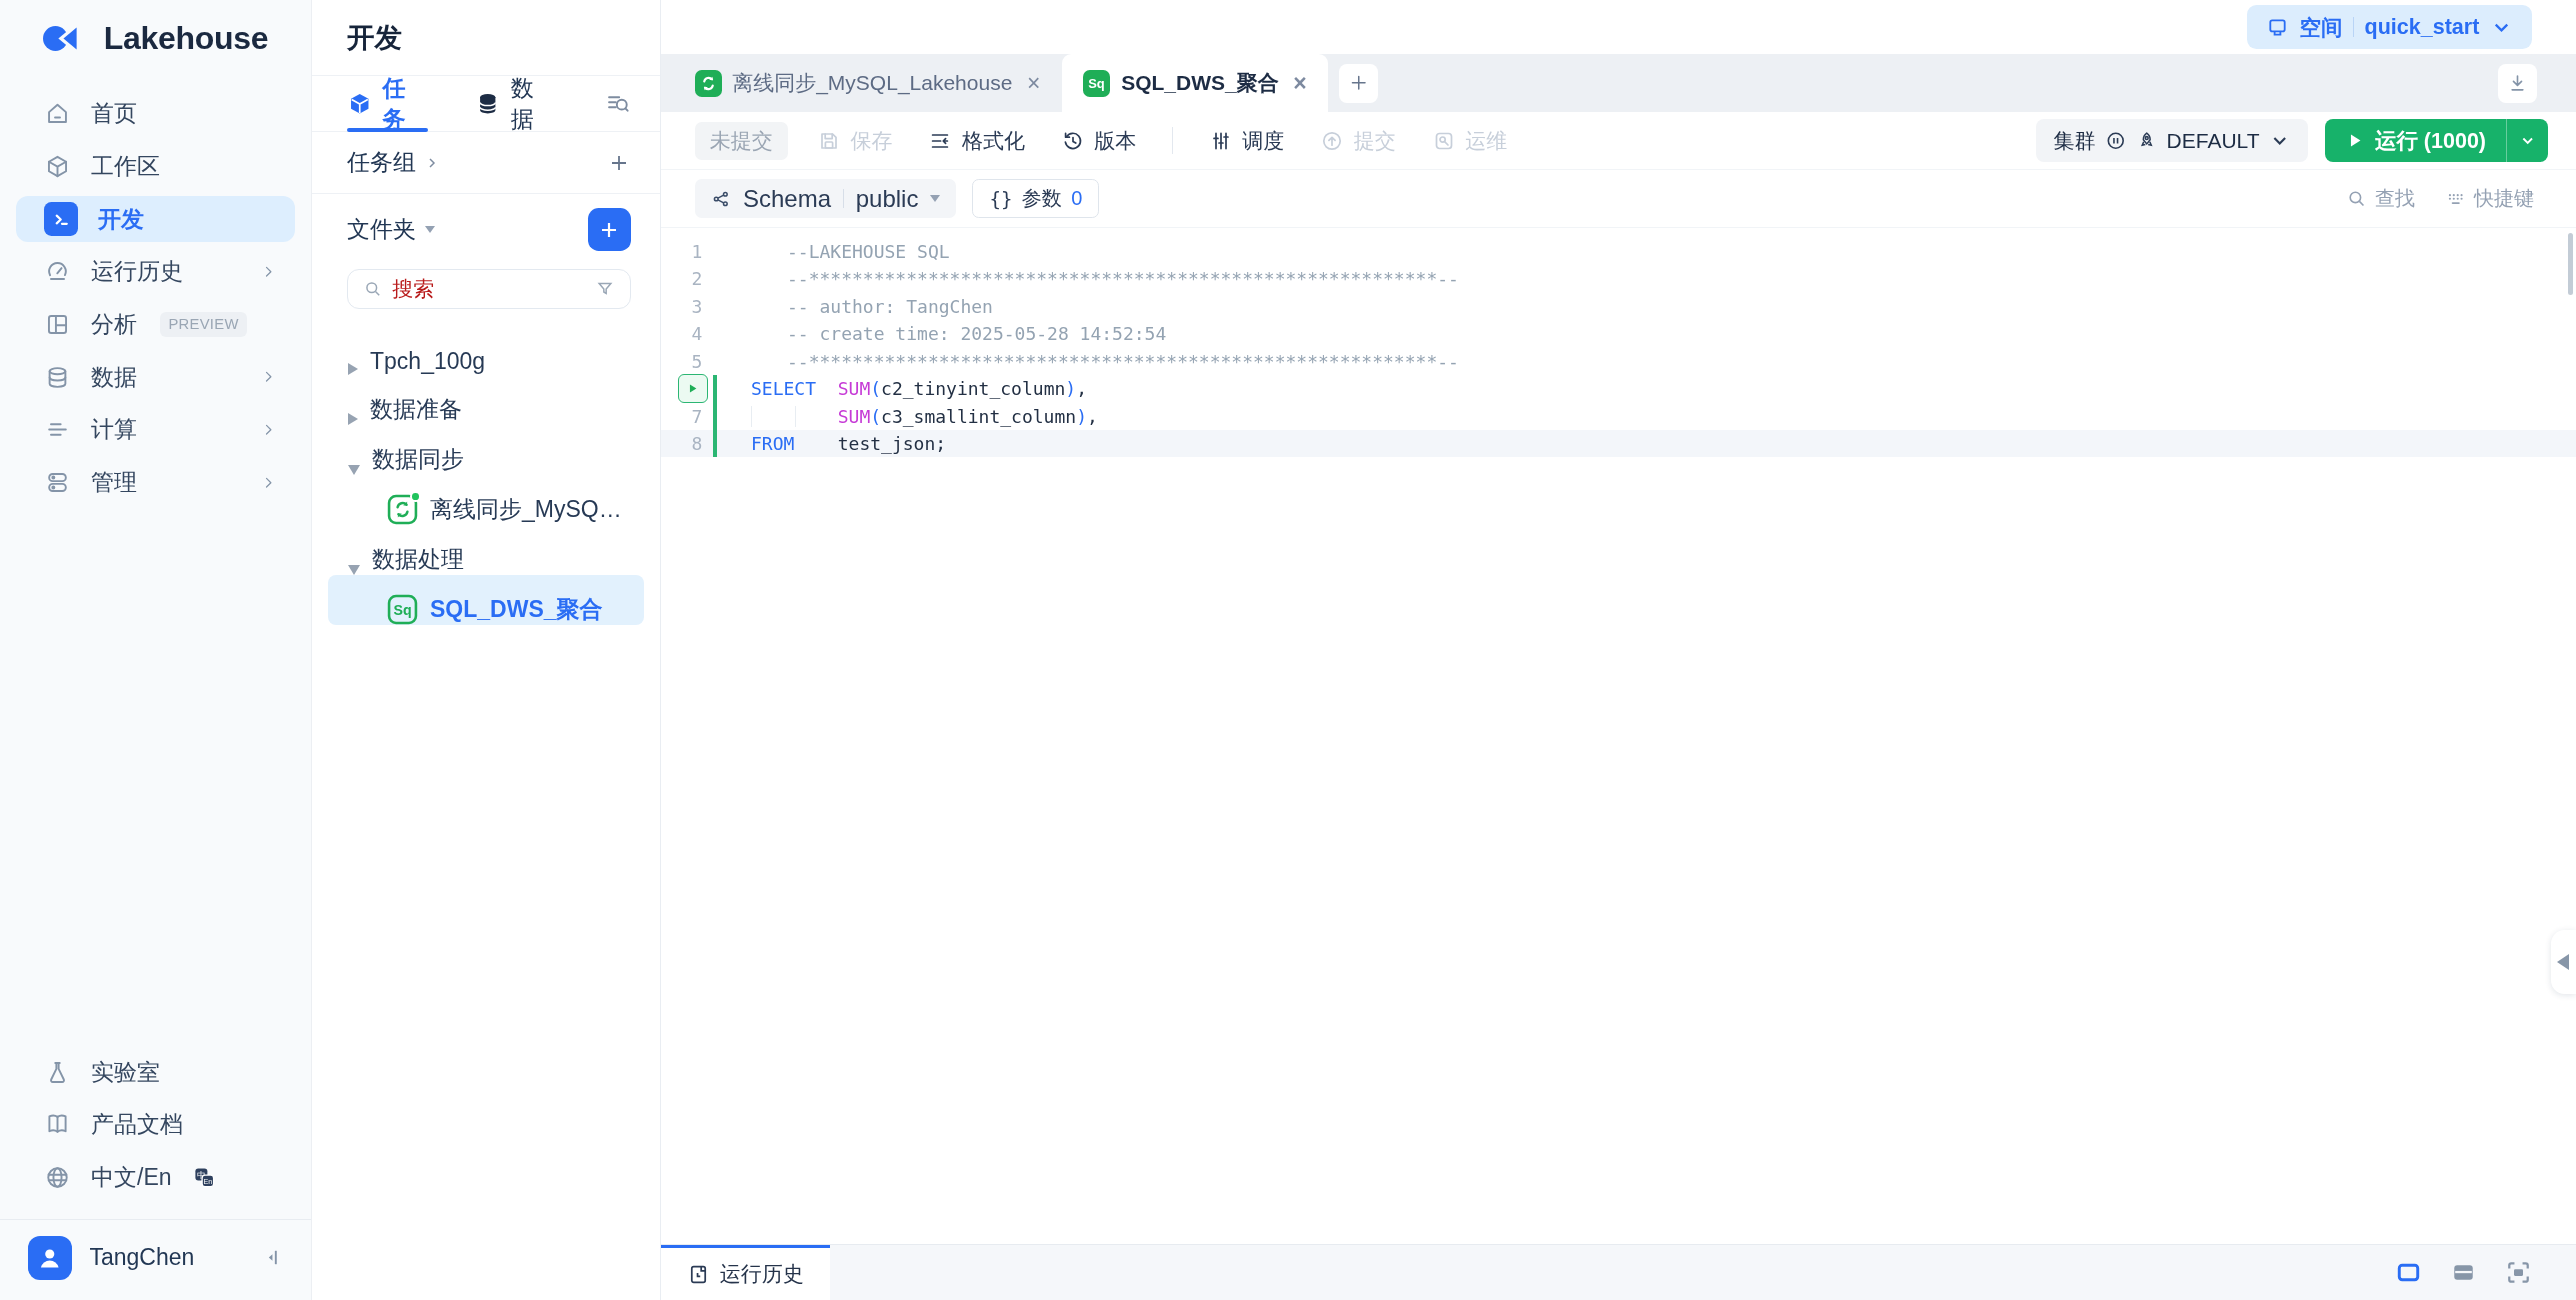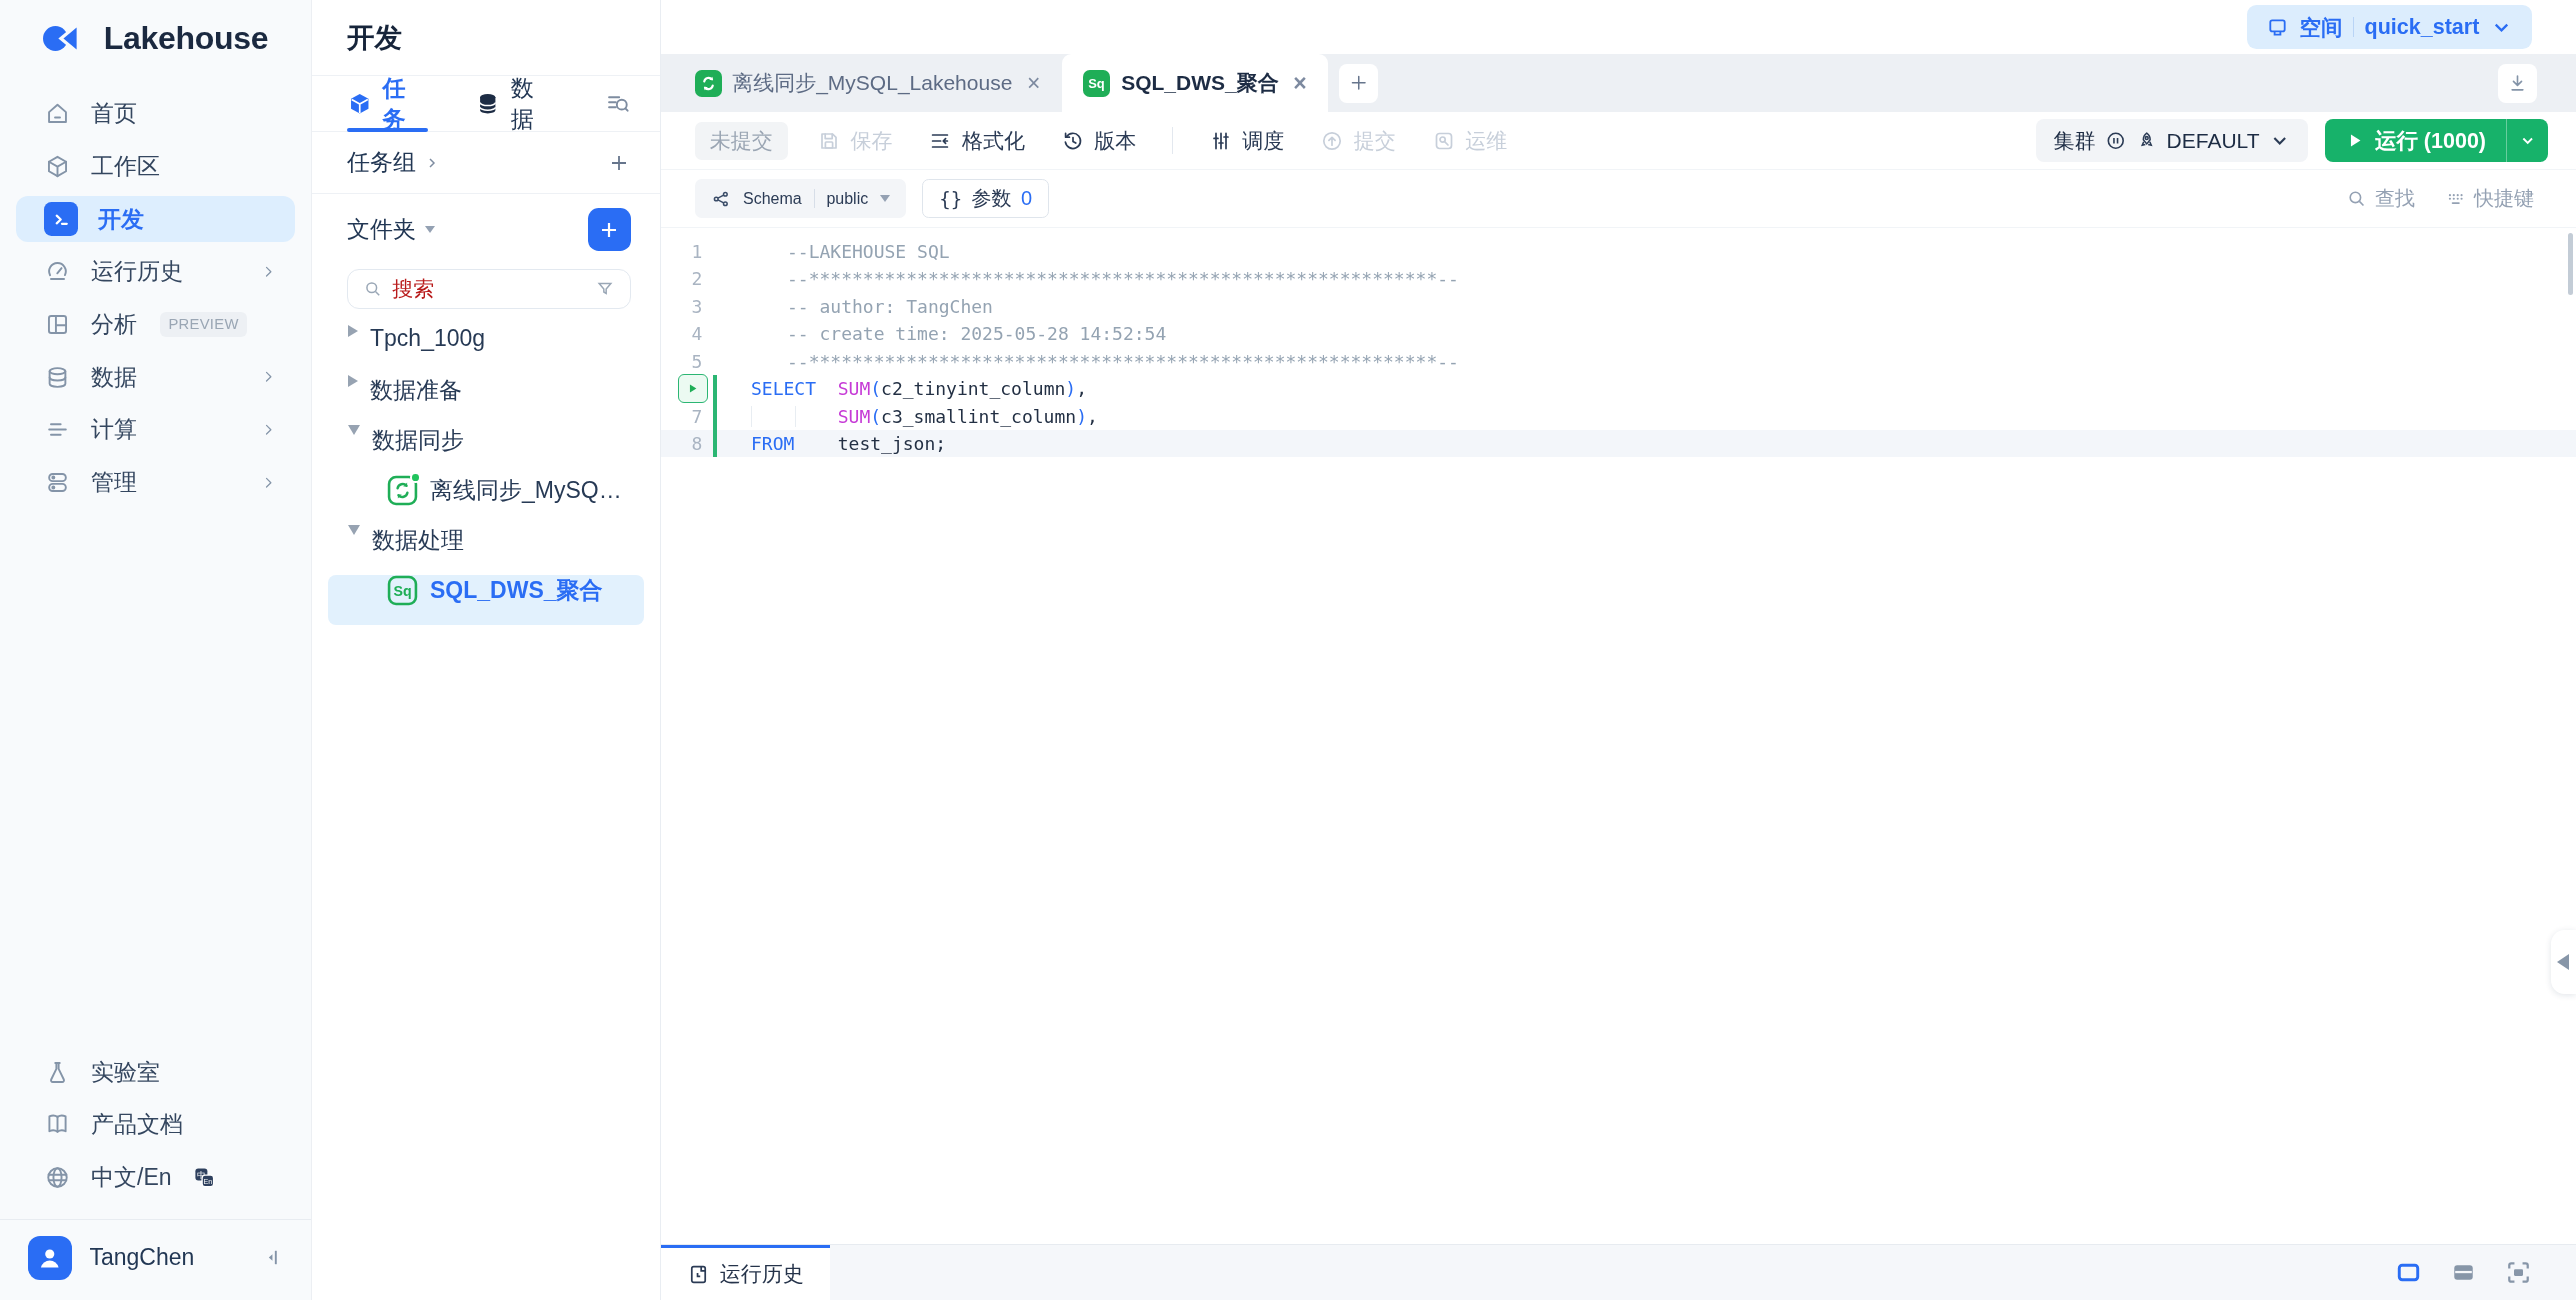--- a/index.html
+++ b/index.html
@@ -47,21 +47,21 @@
   .mini-chev { width:16px; height:16px; color:#7e8ca0; }
   .plus-ghost { margin-left:auto; width:24px; height:24px; color:#66758c; }
   .folder-row { height:71px; }
   .folder-row .t { font-size:23px; color:#223754; display:flex; align-items:center; gap:9.4px; }
   .add-btn { margin-left:auto; width:43px; height:43px; border-radius:10.7px; background:#2a6df4; color:#fff; display:flex; align-items:center; justify-content:center; cursor:pointer; }
   .add-btn .ic { width:24px; height:24px; }
   .search-box { margin:4px 29.5px 6.7px 35px; height:40px; border:0.7px solid #e3e9f0; border-radius:12px; display:flex; align-items:center; padding:0 14.8px; gap:9.4px; }
   .search-box .ph { font-size:21px; color:#b91c1c; flex:1; }
   .search-box .ic { width:20px; height:20px; color:#9aa7b6; }
   .tree { margin-top:9.4px; }
-  .tree-row { height:50px; display:flex; align-items:flex-start; gap:12px; padding-left:36px; font-size:23px; color:#273a55; cursor:pointer; }
+  .tree-row { height:50px; display:flex; align-items:flex-end; gap:12px; padding-left:36px; font-size:23px; color:#273a55; cursor:pointer; }
   .tree-row.child { padding-left:75px; }
   .tree-row.selected { background:#e2f1fd; border-radius:8px; margin:0 16px; padding-left:59px; color:#2a6df4; font-weight:700; }
   .caret { width:0; height:0; flex:none; }
   .caret.right { border-left:10px solid #97a3b2; border-top:6.7px solid transparent; border-bottom:6.7px solid transparent; }
   .caret.down { border-top:10px solid #97a3b2; border-left:6.7px solid transparent; border-right:6.7px solid transparent; }
   .tree-ic { position:relative; width:31px; height:31px; flex:none; }
   .tree-ic svg { width:100%; height:100%; }
   .tree-ic .dot { position:absolute; right:-2.7px; top:-2.7px; width:10.7px; height:10.7px; border-radius:50%; background:#21c45d; border:2px solid #fff; }
   .ellip { max-width:201px; overflow:hidden; white-space:nowrap; text-overflow:ellipsis; }
 
@@ -92,21 +92,21 @@
   .cluster-pill { height:43px; background:#f2f4f7; border-radius:8px; display:flex; align-items:center; gap:9.4px; padding:0 17.4px; font-size:21px; color:#1d2c44; cursor:pointer; }
   .cluster-pill .ic { width:21.5px; height:21.5px; color:#2b3b55; }
   .chev-dn { width:17.4px; height:17.4px; color:#55637a; }
   .run-btn { height:43px; background:#17b26a; border-radius:8px; display:flex; align-items:stretch; color:#fff; overflow:hidden; cursor:pointer; }
   .run-main { display:flex; align-items:center; gap:10.7px; padding:0 20px; font-size:21.5px; font-weight:600; }
   .run-main .ic { width:19px; height:19px; }
   .run-caret { width:42px; display:flex; align-items:center; justify-content:center; border-left:0.7px solid rgba(255,255,255,.35); }
   .run-caret .ic { width:17.4px; height:17.4px; color:#fff; }
 
   .schemabar { height:58px; background:#fff; display:flex; align-items:center; padding:0 42px 0 34px; gap:16px; border-bottom:0.7px solid #f1f4f7; }
-  .schema-pill { height:39px; background:#f3f5f8; border-radius:6.7px; display:flex; align-items:center; gap:12px; padding:0 16px; font-size:16px; color:#2b3b55; cursor:pointer; }
+  .schema-pill { height:39px; background:#f3f5f8; border-radius:6.7px; display:flex; align-items:center; gap:12px; padding:0 16px; font-size:24px; color:#2b3b55; cursor:pointer; }
   .schema-pill .ic { width:20px; height:20px; color:#3a4c68; }
   .schema-pill .sep { width:0.7px; height:19px; background:#d7dee8; }
   .tiny-caret { width:0; height:0; border-top:7.4px solid #94a1b3; border-left:5.4px solid transparent; border-right:5.4px solid transparent; }
   .params-pill { height:39px; border:0.7px solid #dfe5ec; border-radius:6.7px; display:flex; align-items:center; gap:9.4px; padding:0 16px; font-size:20px; color:#2b3b55; cursor:pointer; }
   .params-pill .braces { font-family:"DejaVu Sans Mono", monospace; font-size:19px; }
   .params-pill .cnt { color:#2a6df4; }
   .schema-right { margin-left:auto; display:flex; align-items:center; gap:29.5px; color:#94a1b3; font-size:20px; }
   .sr-item { display:flex; align-items:center; gap:8px; cursor:pointer; }
   .sr-item .ic { width:21.5px; height:21.5px; }
 

